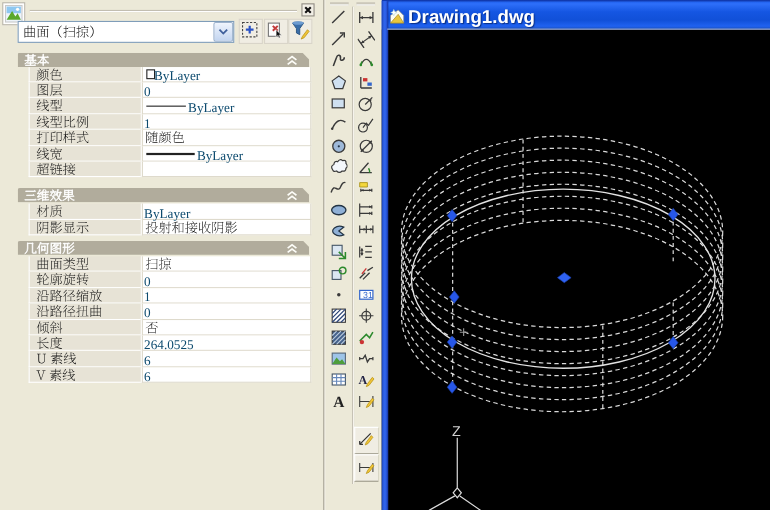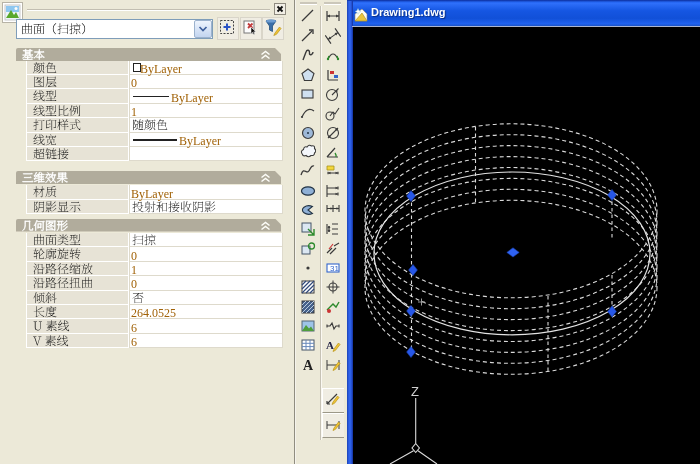--- a/index.html
+++ b/index.html
@@ -1,18 +1,18 @@
 <!DOCTYPE html>
 <html><head><meta charset="utf-8"><style>
 html,body{margin:0;padding:0;}
 body{width:700px;height:464px;position:relative;overflow:hidden;
  background:#ece9d8;font-family:"Liberation Sans",sans-serif;}
 .abs{position:absolute;}
 svg{display:block;}
-.ser{font-family:"Liberation Serif",serif;font-size:12px;color:#a16207;line-height:1;}
+.ser{font-family:"Liberation Serif",serif;font-size:12px;color:#0c4a6e;line-height:1;}
 </style></head><body>
 <div class="abs" style="left:2px;top:2px;width:19px;height:19px;background:#fff;border:1px solid #b7b3a6;">
 <svg width="17" height="17" style="position:absolute;left:1px;top:1px">
 <rect x="1" y="1" width="15" height="15" fill="#eef4fa" stroke="#c8c8c8" stroke-width="1"></rect>
 <rect x="2" y="2" width="13" height="6" fill="#8ec7f0"></rect>
 <polygon points="2,14 7,6 10,11 12,8 15,14" fill="#5aa82d"></polygon>
 <circle cx="12" cy="4.5" r="1.5" fill="#fdfdfb"></circle>
 </svg>
   </div>
 <div class="abs" style="left:27px;top:9px;width:243px;height:1px;background:#c2beb1;border-bottom:1px solid #fff;"></div>
@@ -377,21 +377,21 @@
 <div class="abs" style="left:344px;top:0;width:3px;height:464px;background:#ece9d8;"></div>
 <div class="abs" style="left:347px;top:1px;width:6px;height:463px;
 background:linear-gradient(90deg,#1b41b4,#3064ec 35%,#2c5fe6 65%,#132f9a);"></div>
 <div class="abs" style="left:352px;top:25.5px;width:348px;height:1.6px;background:#aab4cf;"></div>
 <svg class="abs" style="left:353px;top:7px" width="16" height="16">
 <polygon points="2,14 2,7 9,2 14,7 14,14" fill="#fdfdf2" stroke="#888" stroke-width="0.6"></polygon>
 <polygon points="2,14 9,6 14,14" fill="#e9c63e" stroke="#a8891d" stroke-width="0.6"></polygon>
 <path d="M5,1.5 l0.9,2 l2,0.9 l-2,0.9 l-0.9,2 l-0.9,-2 l-2,-0.9 l2,-0.9 Z" fill="#fff" stroke="#9cc" stroke-width="0.4"></path>
 </svg>
 <div class="abs" style="left:371px;top:6px;font-family:'Liberation Sans',sans-serif;
-font-size:11px;font-weight:bold;color:#fff;text-shadow:1px 1px 1px #0a2f86;">Drawing1.dwg</div>
+font-size:17px;font-weight:bold;color:#fff;text-shadow:1px 1px 1px #0a2f86;">Drawing1.dwg</div>
 <svg class="abs" style="left:352px;top:27px" width="348" height="437" viewBox="0 0 348 437">
     <ellipse cx="159" cy="183.8" rx="146" ry="87" fill="none" stroke="#dadada" stroke-width="1.1" stroke-dasharray="4,3"></ellipse>
     <ellipse cx="159" cy="194.7" rx="146" ry="87" fill="none" stroke="#dadada" stroke-width="1.1" stroke-dasharray="4,3"></ellipse>
     <ellipse cx="159" cy="205.6" rx="146" ry="87" fill="none" stroke="#dadada" stroke-width="1.1" stroke-dasharray="4,3"></ellipse>
     <ellipse cx="159" cy="216.6" rx="146" ry="87" fill="none" stroke="#dadada" stroke-width="1.1" stroke-dasharray="4,3"></ellipse>
     <ellipse cx="159" cy="227.5" rx="146" ry="87" fill="none" stroke="#dadada" stroke-width="1.1" stroke-dasharray="4,3"></ellipse>
     <ellipse cx="159" cy="238.4" rx="146" ry="87" fill="none" stroke="#dadada" stroke-width="1.1" stroke-dasharray="4,3"></ellipse>
     <ellipse cx="159" cy="249.3" rx="146" ry="87" fill="none" stroke="#dadada" stroke-width="1.1" stroke-dasharray="4,3"></ellipse>
     <ellipse cx="159" cy="260.3" rx="146" ry="87" fill="none" stroke="#dadada" stroke-width="1.1" stroke-dasharray="4,3"></ellipse>
     <ellipse cx="160" cy="226.4" rx="138" ry="81.4" fill="none" stroke="#e2e2e2" stroke-width="1.2"></ellipse>

